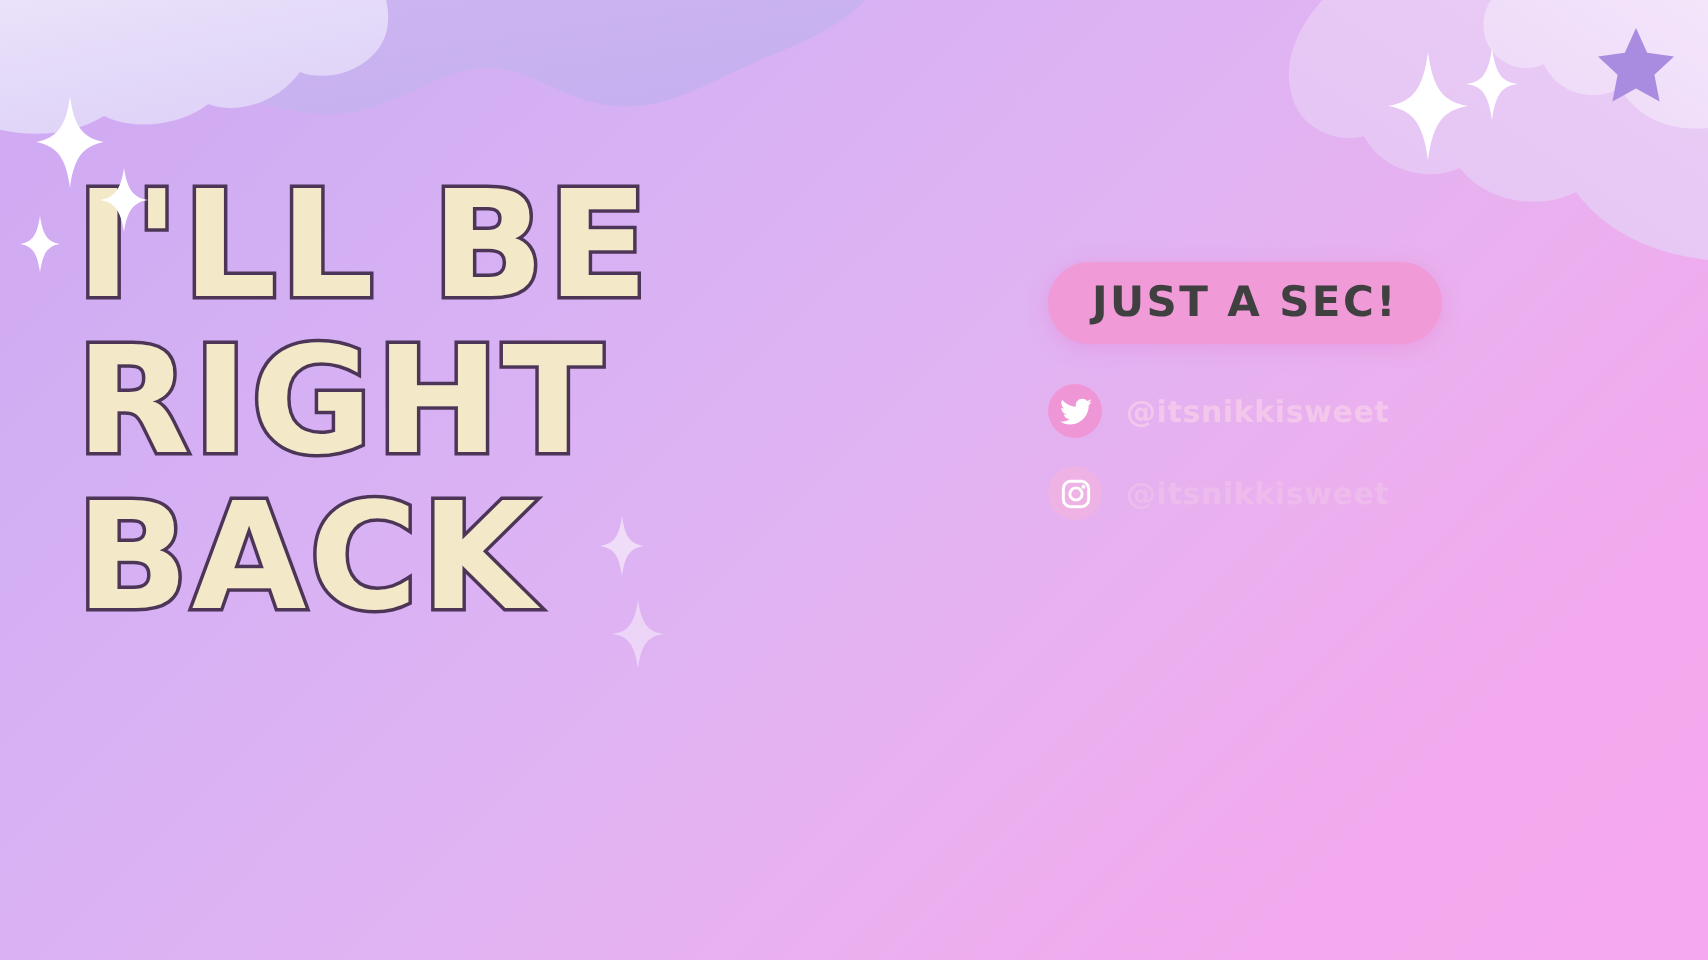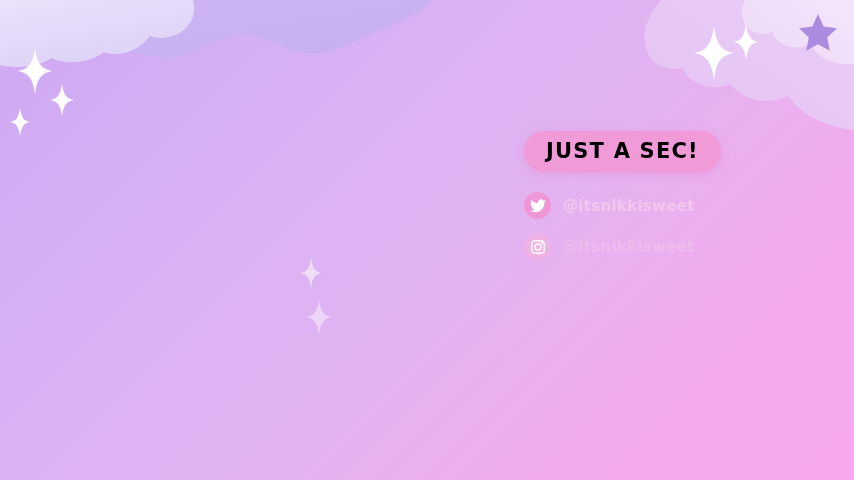--- a/index.html
+++ b/index.html
@@ -67,21 +67,21 @@
   .right-col {
     position: absolute;
     left: 524px;
     top: 131px;
     width: 300px;
     z-index: 6;
   }
   .pill {
     display: inline-block;
     background: #f09ad8;
-    color: #000000;
+    color: #404040;
     font-size: 21px;
     font-weight: 700;
     letter-spacing: 1.2px;
     padding: 8px 22px 9px 22px;
     border-radius: 22px;
     font-family: "DejaVu Sans", sans-serif;
     text-transform: uppercase;
     box-shadow: 0 2px 10px rgba(230,120,200,0.35);
     white-space: nowrap;
   }
@@ -218,20 +218,25 @@
         <path fill="#ffffff" d="M13 0 C14.8 12, 18 16, 26 17 C18 18, 14.8 22, 13 34 C11.2 22, 8 18, 0 17 C8 16, 11.2 12, 13 0 Z"></path>
       </svg>
   </div>
 
   <div class="spark" style="left:797px; top:12px;">
     <svg width="42" height="42" viewBox="0 0 42 42">
       <path fill="#a98ce0" d="M21 2 L26.6 14.4 L40 16.2 L30.2 25.4 L32.8 38.8 L21 32.2 L9.2 38.8 L11.8 25.4 L2 16.2 L15.4 14.4 Z"></path>
     </svg>
   </div>
 
+  <div class="headline">
+    <p class="hl-line">I'LL BE</p>
+    <p class="hl-line">RIGHT</p>
+    <p class="hl-line">BACK</p>
+  </div>
 
   <div class="right-col">
 
     <div class="pill">JUST A SEC!</div>
 
     <div class="social-list">
 
       <div class="social-row">
         <span class="social-icon twitter">
           <svg width="16" height="14" viewBox="0 0 24 20">

